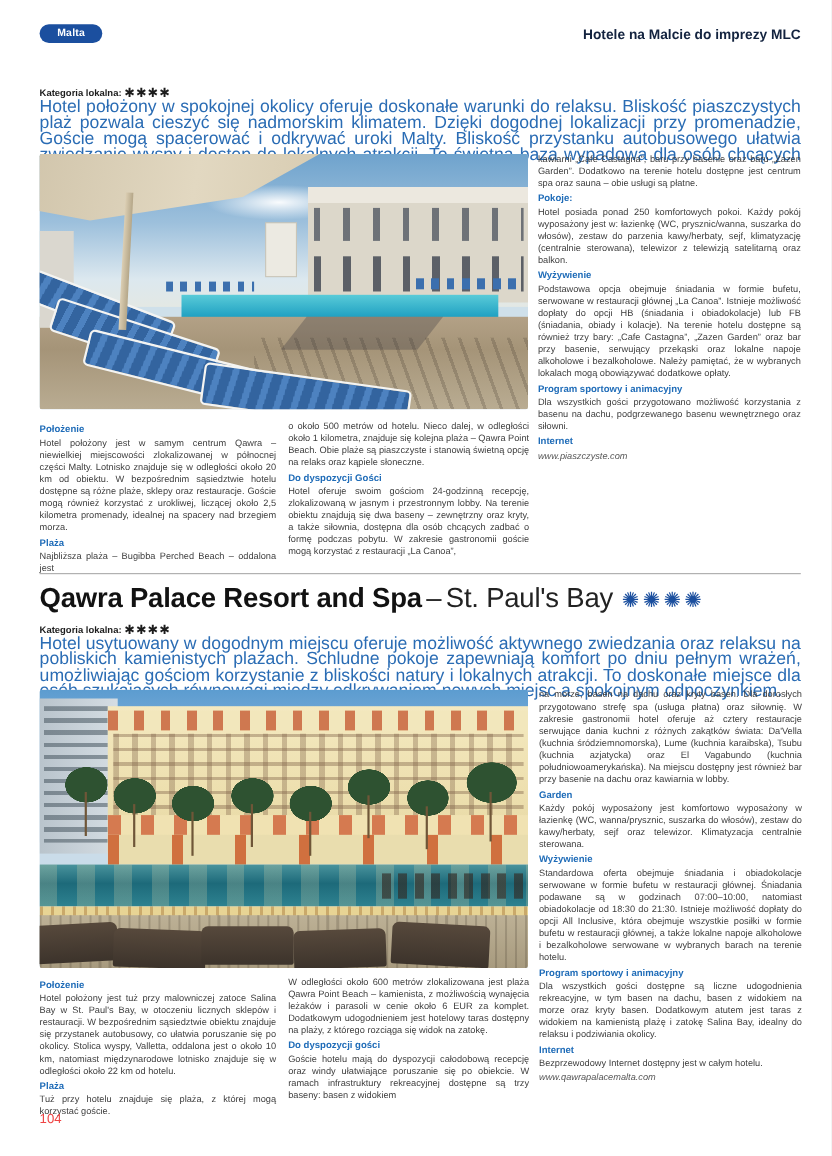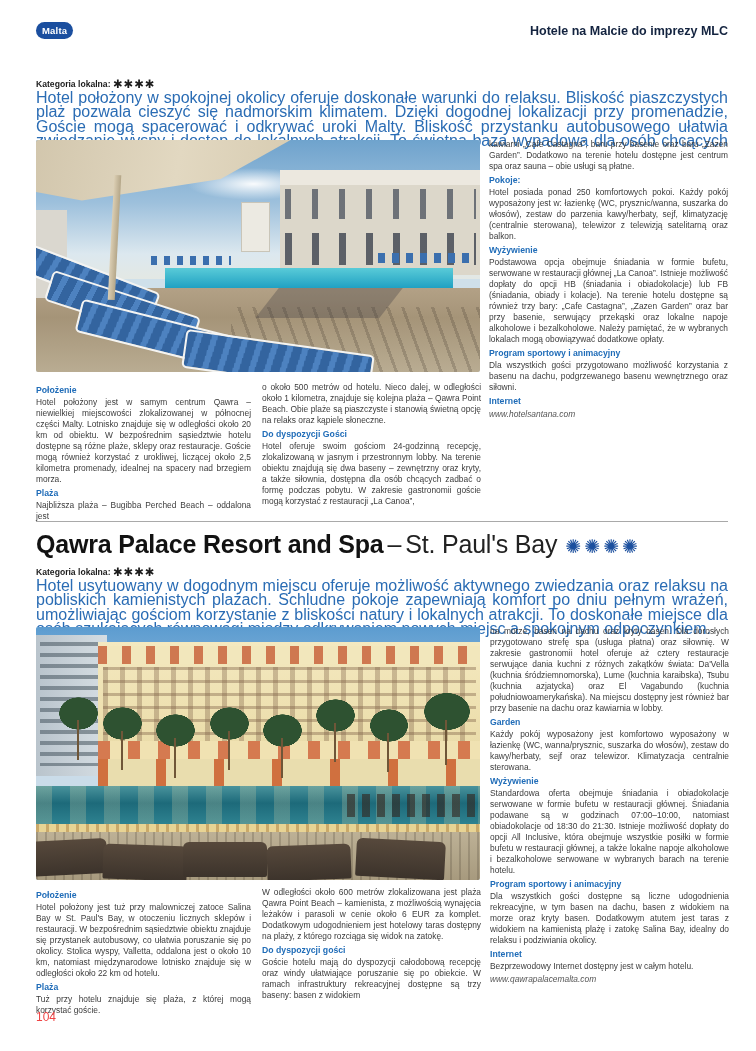--- a/index.html
+++ b/index.html
@@ -2,21 +2,21 @@
 <html><head>
 <meta charset="utf-8">
 <style>
   html,body{margin:0;padding:0;background:#e8e8e8;}
   .page{position:relative;width:756px;height:1051px;background:#ffffff;margin:0 auto;
         font-family:"Liberation Sans","DejaVu Sans",sans-serif;overflow:hidden;}
   .abs{position:absolute;}
 
   
   .badge{display:inline-block;background:#1b4f9f;color:#fff;font-weight:bold;
-         font-size:9.5px;padding:3px 6px;border-radius:10px;letter-spacing:.2px;}
+         font-size:9.5px;padding:3px 16px;border-radius:10px;letter-spacing:.2px;}
   .hdr-right{font-weight:bold;font-size:12.5px;color:#13233f;}
 
   
   .title{font-size:25px;color:#121212;white-space:nowrap;letter-spacing:-.2px;}
   .title .nm{font-weight:bold;}
   .title .dash{font-weight:400;color:#222;margin:0 4px;}
   .title .loc{font-weight:400;color:#222;}
   .title .suns{color:#1b4f9e;font-size:19px;letter-spacing:3px;margin-left:8px;
                font-family:"DejaVu Sans",sans-serif;}
   .cat{font-size:8.6px;font-weight:bold;color:#1c1c1c;}
@@ -176,21 +176,21 @@
 
   <div id="s1-right" class="abs">
     <p class="bp">kawiarni „Cafe Castagna”, baru przy basenie oraz baru „Zazen Garden”. Dodatkowo na terenie hotelu dostępne jest centrum spa oraz sauna – obie usługi są płatne.</p>
     <p class="h-blue">Pokoje:</p>
     <p class="bp">Hotel posiada ponad 250 komfortowych pokoi. Każdy pokój wyposażony jest w: łazienkę (WC, prysznic/wanna, suszarka do włosów), zestaw do parzenia kawy/herbaty, sejf, klimatyzację (centralnie sterowana), telewizor z telewizją satelitarną oraz balkon.</p>
     <p class="h-blue">Wyżywienie</p>
     <p class="bp">Podstawowa opcja obejmuje śniadania w formie bufetu, serwowane w restauracji głównej „La Canoa”. Istnieje możliwość dopłaty do opcji HB (śniadania i obiadokolacje) lub FB (śniadania, obiady i kolacje). Na terenie hotelu dostępne są również trzy bary: „Cafe Castagna”, „Zazen Garden” oraz bar przy basenie, serwujący przekąski oraz lokalne napoje alkoholowe i bezalkoholowe. Należy pamiętać, że w wybranych lokalach mogą obowiązywać dodatkowe opłaty.</p>
     <p class="h-blue">Program sportowy i animacyjny</p>
     <p class="bp">Dla wszystkich gości przygotowano możliwość korzystania z basenu na dachu, podgrzewanego basenu wewnętrznego oraz siłowni.</p>
     <p class="h-blue">Internet</p>
-    <p class="site">www.hotelsantana.com</p>
+    <p class="site">www.piaszczyste.com</p>
   </div>
 
   <div id="s1-left" class="abs">
     <p class="h-blue">Położenie</p>
     <p class="bp">Hotel położony jest w samym centrum Qawra – niewielkiej miejscowości zlokalizowanej w północnej części Malty. Lotnisko znajduje się w odległości około 20 km od obiektu. W bezpośrednim sąsiedztwie hotelu dostępne są różne plaże, sklepy oraz restauracje. Goście mogą również korzystać z urokliwej, liczącej około 2,5 kilometra promenady, idealnej na spacery nad brzegiem morza.</p>
     <p class="h-blue">Plaża</p>
     <p class="bp">Najbliższa plaża – Bugibba Perched Beach – oddalona jest</p>
   </div>
 
   <div id="s1-mid" class="abs">

